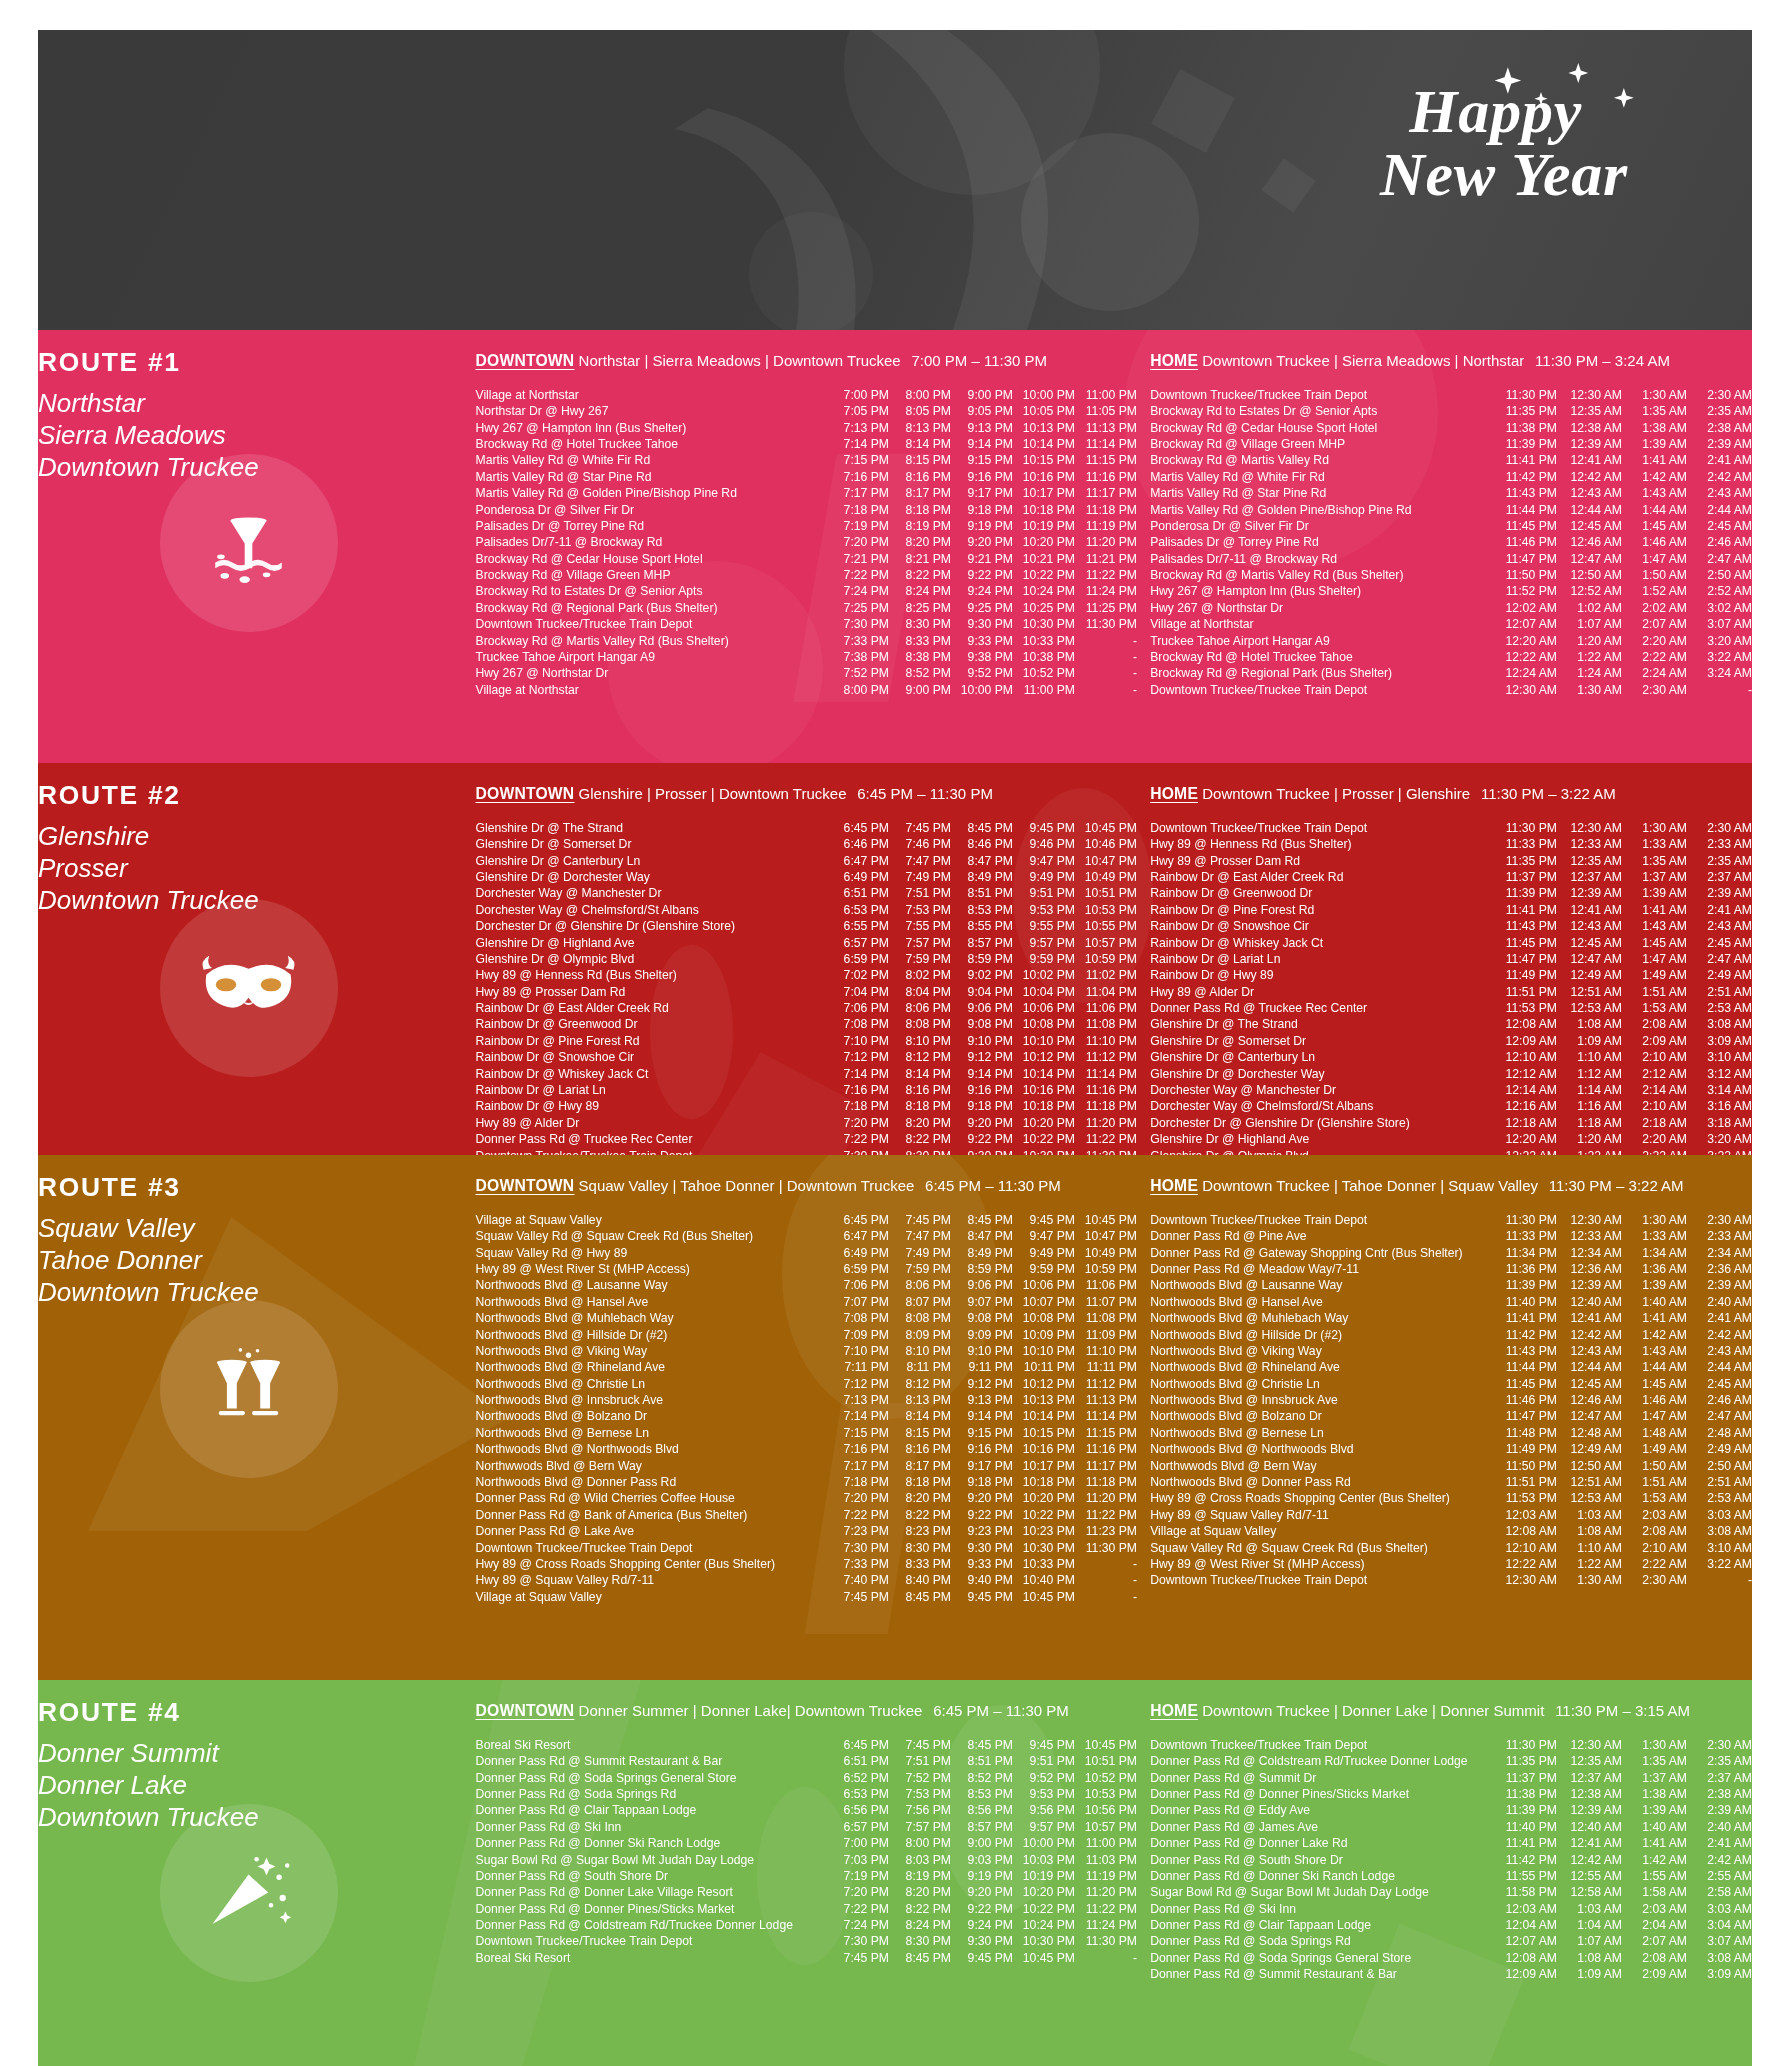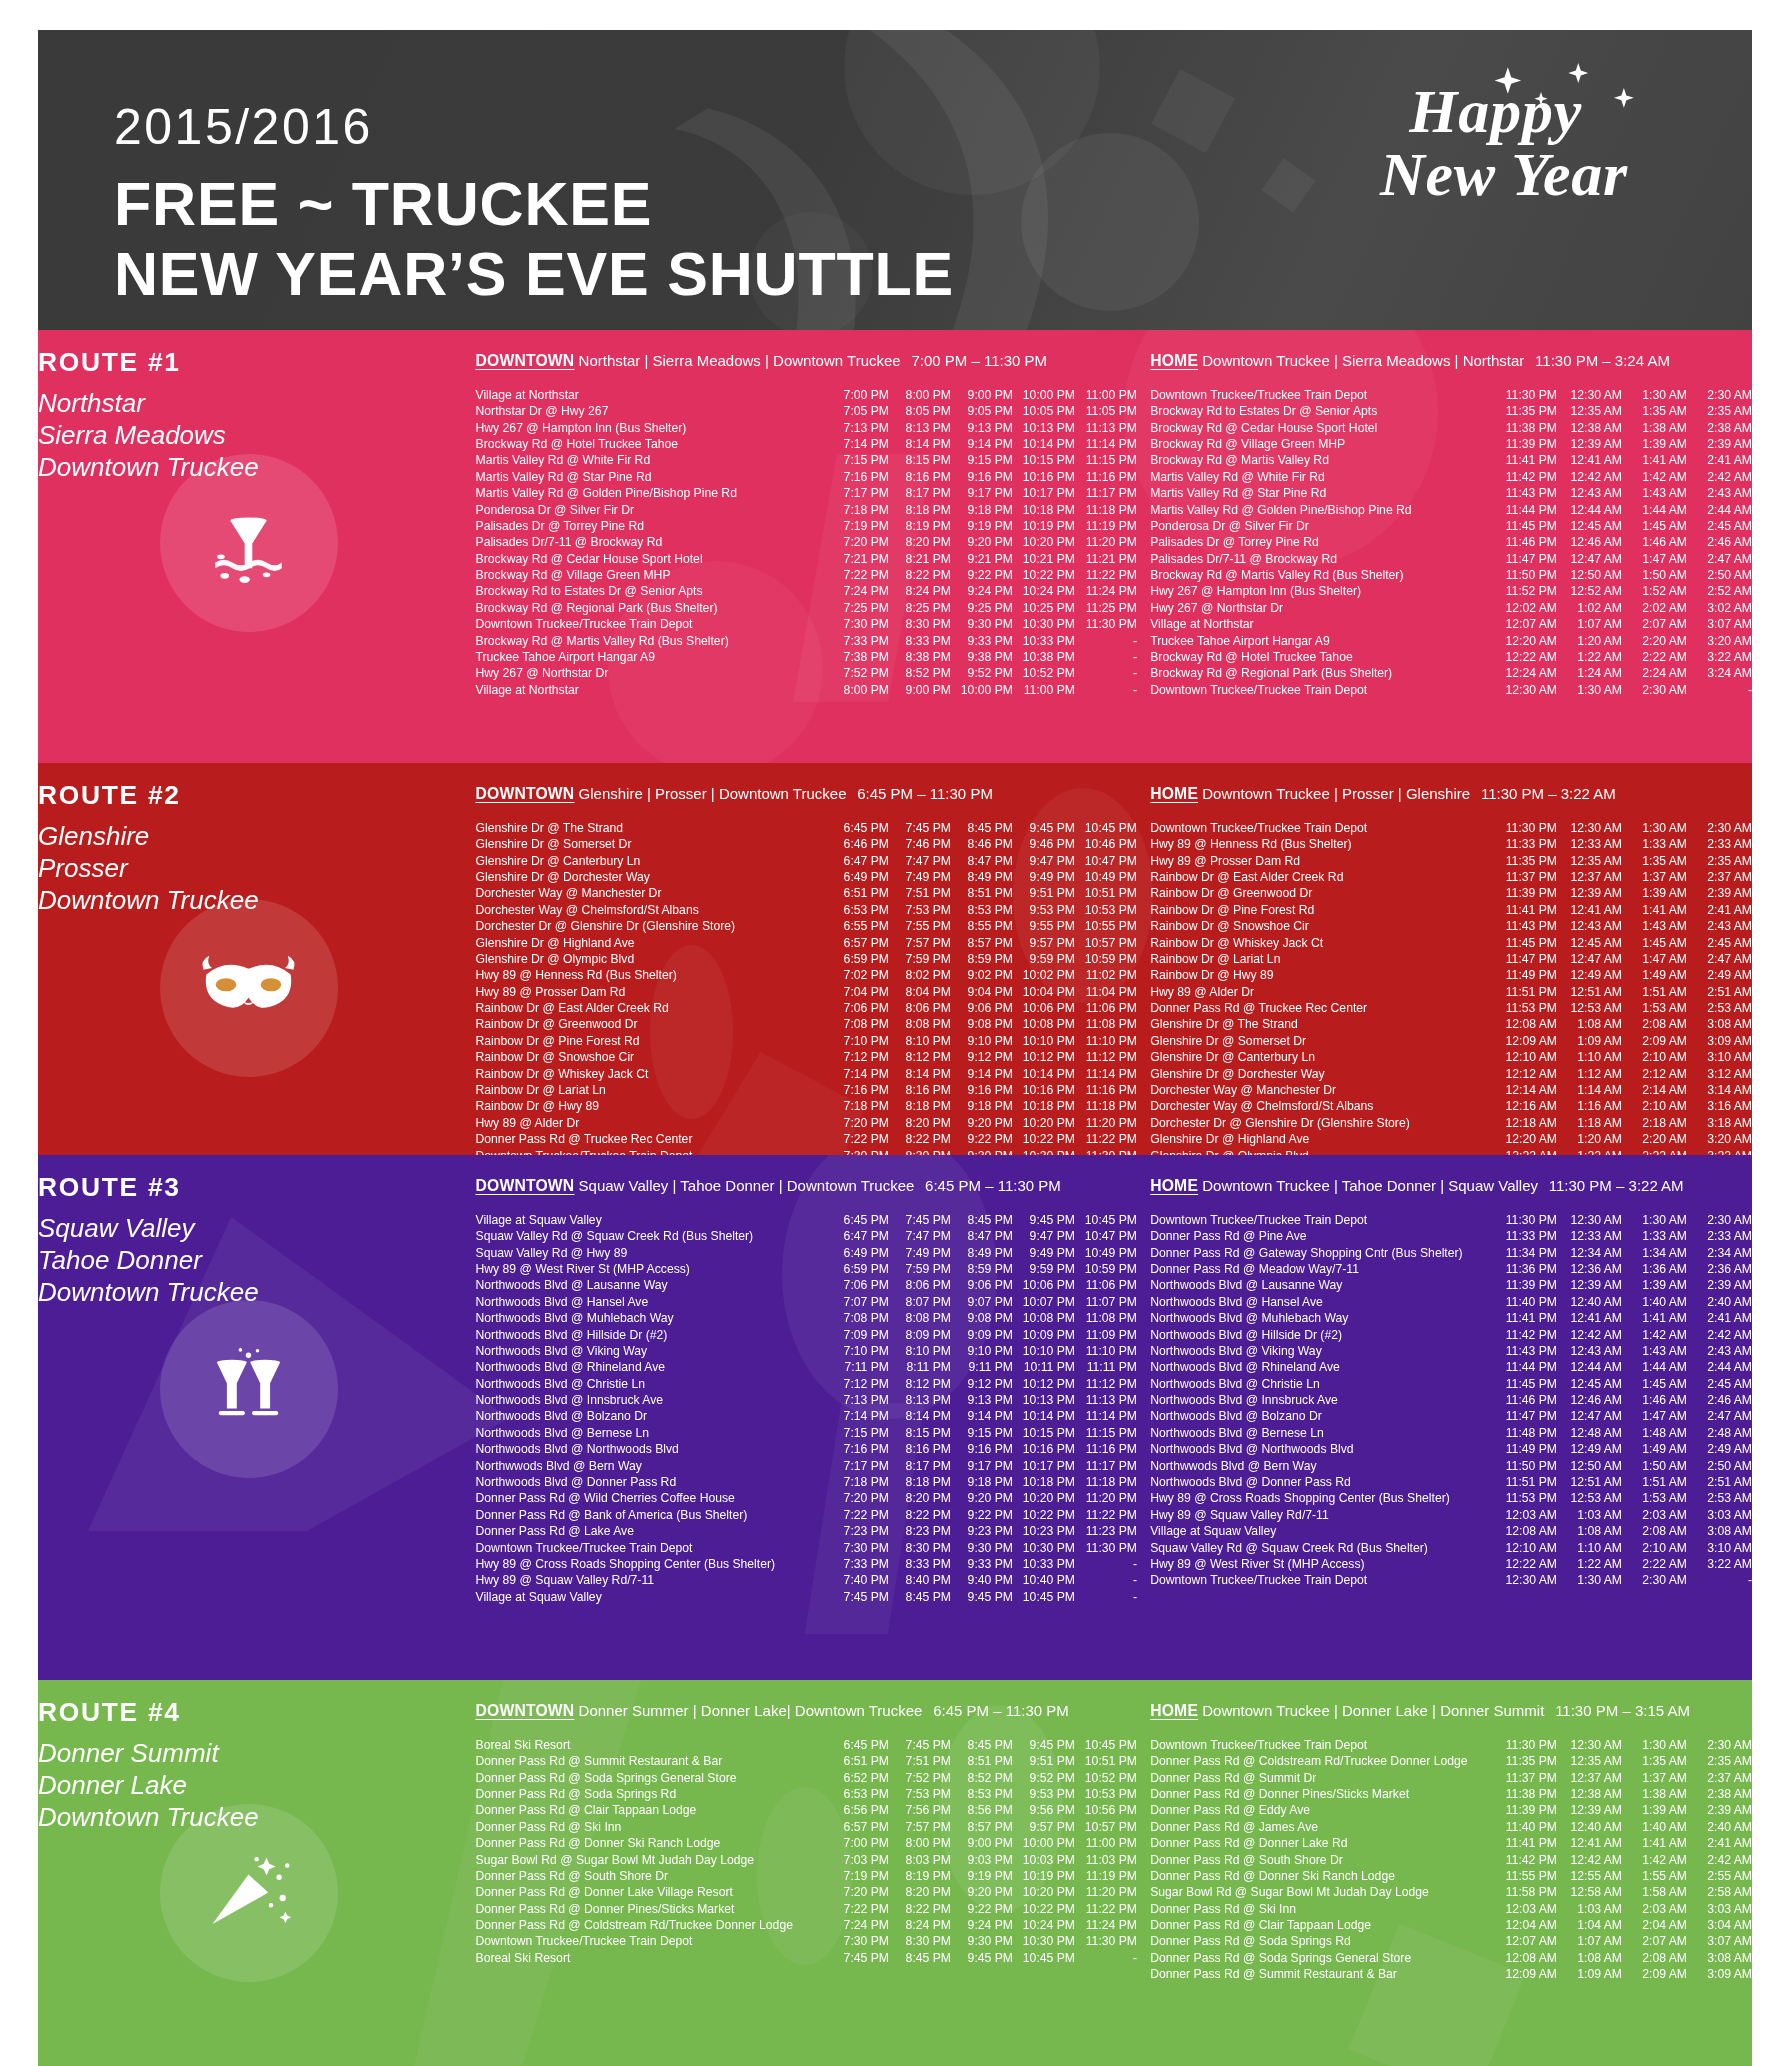--- a/index.html
+++ b/index.html
@@ -73,25 +73,20 @@
     <div class="hdeco" style="left:806px;top:-91px;width:256px;height:256px;"></div>
     <div class="hdeco" style="left:983px;top:103px;width:178px;height:178px;background:rgba(255,255,255,.06);"></div>
     <div class="hdeco" style="left:711px;top:182px;width:124px;height:124px;background:rgba(255,255,255,.035);"></div>
     <div class="hdeco2" style="left:1124px;top:50px;width:62px;height:62px;transform:rotate(28deg);background:rgba(255,255,255,.05);"></div>
     <div class="hdeco2" style="left:1231px;top:136px;width:39px;height:39px;transform:rotate(35deg);background:rgba(255,255,255,.05);"></div>
     <svg style="position:absolute;left:620px;top:-25px;width:496px;height:339px;opacity:.06" viewBox="0 0 1200 820">
       <path d="M 420 0 C 700 160 860 420 700 820 L 880 820 C 1040 400 880 150 600 0 Z" fill="#fff"></path>
       <path d="M 40 300 C 240 340 380 520 330 820 L 470 820 C 520 480 330 300 120 250 Z" fill="#fff"></path>
     </svg>
 
-    <div class="hdr-left">
-      <div class="hdr-year">2015/2016</div>
-      <div class="hdr-t1">FREE ~ TRUCKEE</div>
-      <div class="hdr-t2">NEW YEAR’S EVE SHUTTLE</div>
-    </div>
 
     <svg class="stars" width="174" height="83" viewBox="0 0 420 200">
       <g fill="#fff">
         <path d="M60 10 L68 34 L92 42 L68 50 L60 74 L52 50 L28 42 L52 34 Z"></path>
         <path d="M230 0 L236 18 L254 24 L236 30 L230 48 L224 30 L206 24 L224 18 Z"></path>
         <path d="M340 60 L346 78 L364 84 L346 90 L340 108 L334 90 L316 84 L334 78 Z"></path>
         <path d="M140 70 L144 82 L156 86 L144 90 L140 102 L136 90 L124 86 L136 82 Z"></path>
       </g>
     </svg>
 
@@ -816,21 +811,21 @@
                     <td class="t">1:30 AM</td>
                     <td class="t">2:30 AM</td>
                     <td class="t">-</td>
                   </tr>
                 </tbody>
               </table>
         </div>
       </div>
     </div>
   </div>
-      <div class="band" style="height:525px;background:#4c1d95">
+      <div class="band" style="height:525px;background:#a16207">
     <div class="band-deco" style="left:744px;top:-25px;width:215px;height:289px;background:rgba(255,255,255,.06);border-radius:50% 50% 50% 50%"></div>
    <div class="band-deco-poly" style="left:50px;top:62px;width:421px;height:314px;background:rgba(255,255,255,.06);clip-path:polygon(0 100%,34% 0,100% 64%,52% 100%)"></div>
    <div class="band-deco-poly" style="left:785px;top:248px;width:83px;height:231px;background:rgba(255,255,255,.05);transform:skewX(-9deg)"></div>
     <div class="band-inner">
       <div class="route-left">
         <div class="route-num">ROUTE #3</div>
         <div class="route-names">
           <div>Squaw Valley</div>
               <div>Tahoe Donner</div>
               <div>Downtown Truckee</div>

